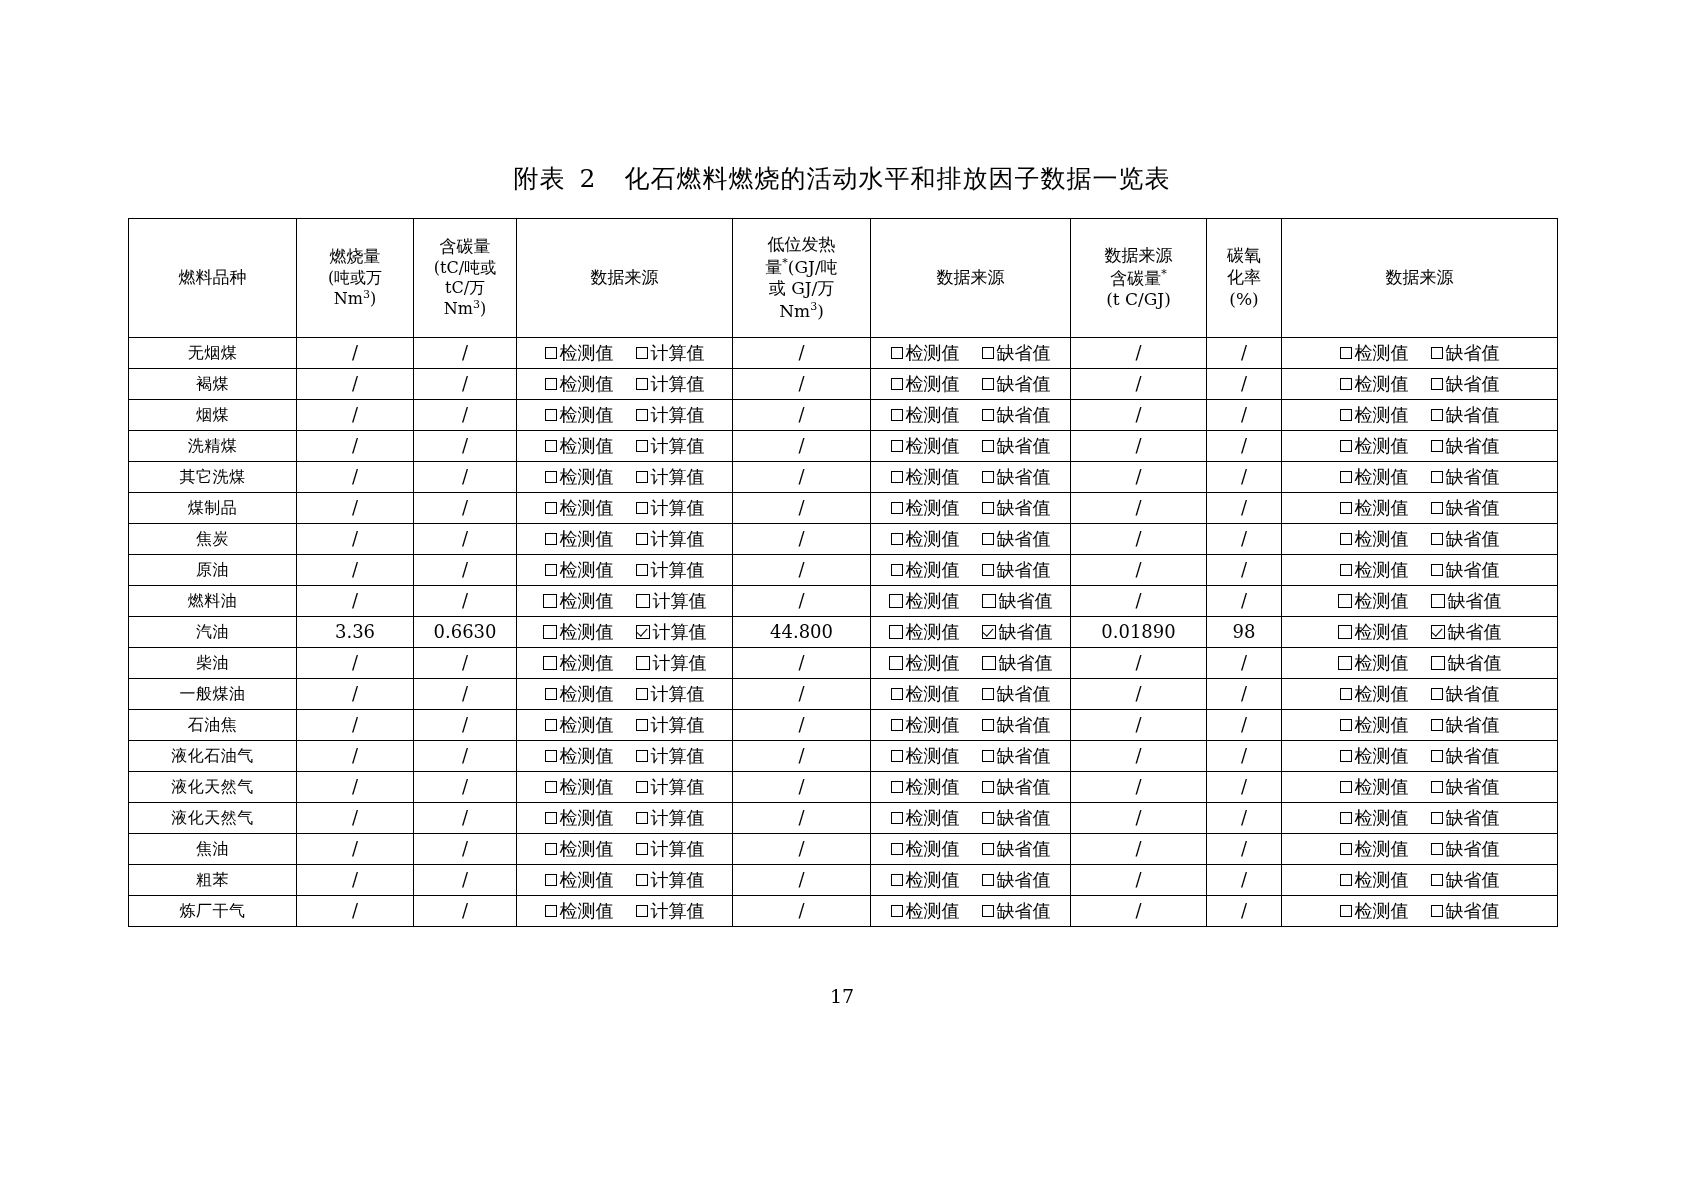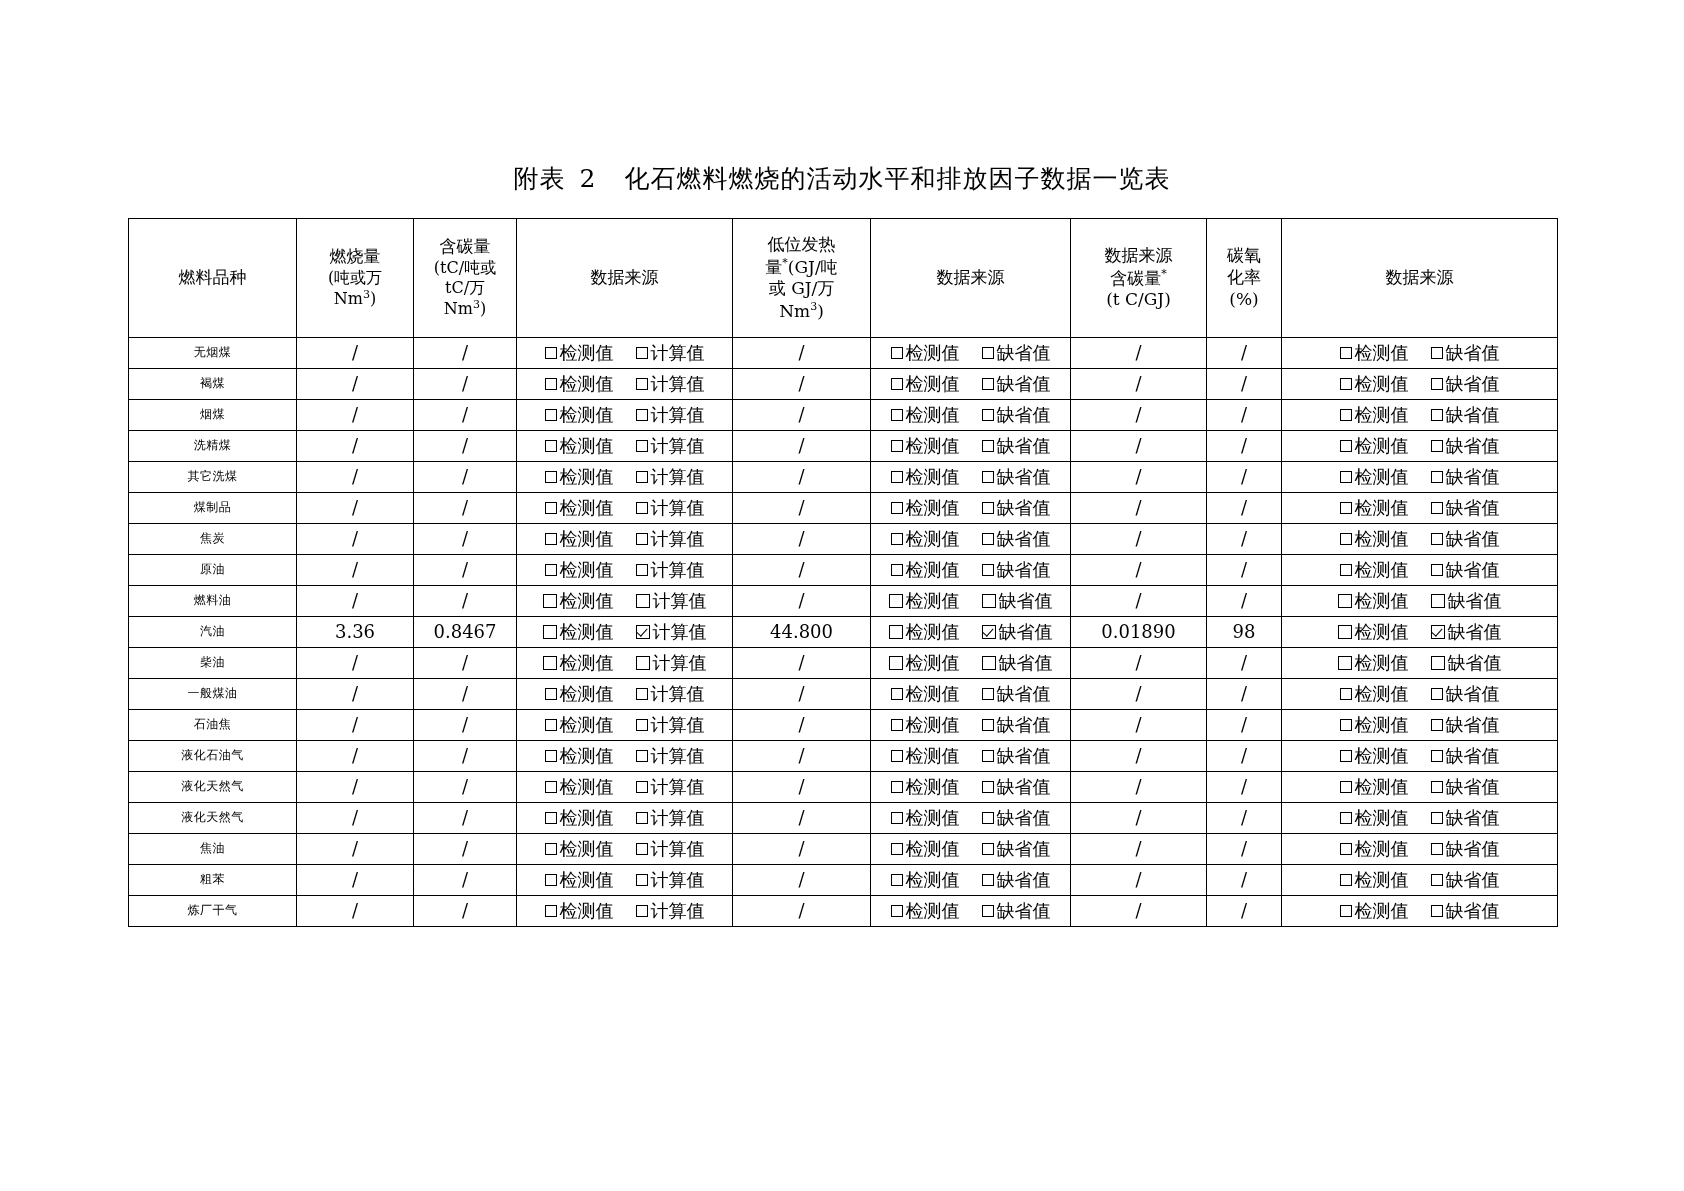--- a/index.html
+++ b/index.html
@@ -52,21 +52,21 @@
   thead td {
     height: 118px;
     font-size: 17.5px;
     padding: 2px 3px;
   }
   tbody td {
     height: 30px;
     font-size: 18px;
   }
   tbody td.fuel {
-    font-size: 12px;
+    font-size: 16px;
     letter-spacing: 0.5px;
   }
   tbody td.slash {
     font-size: 18px;
   }
   .src-cell {
     display: flex;
     justify-content: center;
     align-items: center;
     gap: 22px;
@@ -565,21 +565,21 @@
               <span class="opt">
                 <span class="box lg"></span>
                 <span>缺省值</span>
               </span>
             </div>
           </td>
         </tr>
         <tr>
           <td class="fuel">汽油</td>
           <td class="slash">3.36</td>
-          <td class="slash">0.8467</td>
+          <td class="slash">0.6630</td>
           <td>
             <div class="src-cell">
               <span class="opt">
                 <span class="box lg"></span>
                 <span>检测值</span>
               </span>
               <span class="opt">
                 <span class="box lg checked"></span>
                 <span>计算值</span>
               </span>
@@ -1005,13 +1005,14 @@
               <span class="opt">
                 <span class="box"></span>
                 <span>缺省值</span>
               </span>
             </div>
           </td>
         </tr>
       </tbody>
   </table>
 
+  <div class="pagenum">17</div>
 </div>
 
 </body></html>

